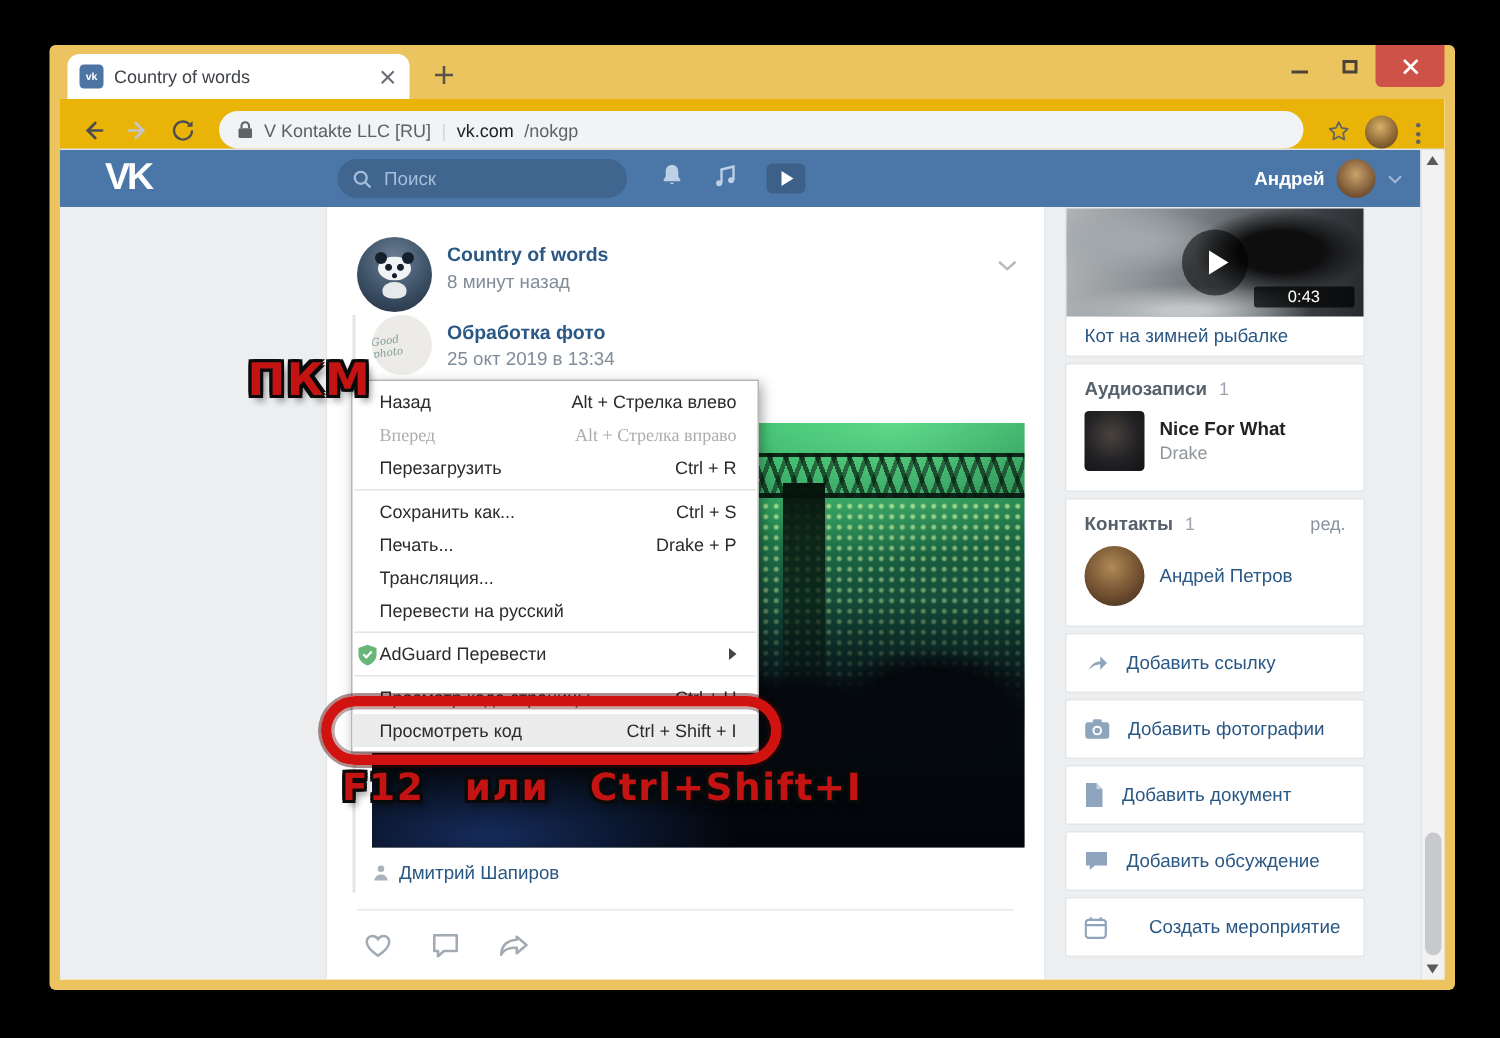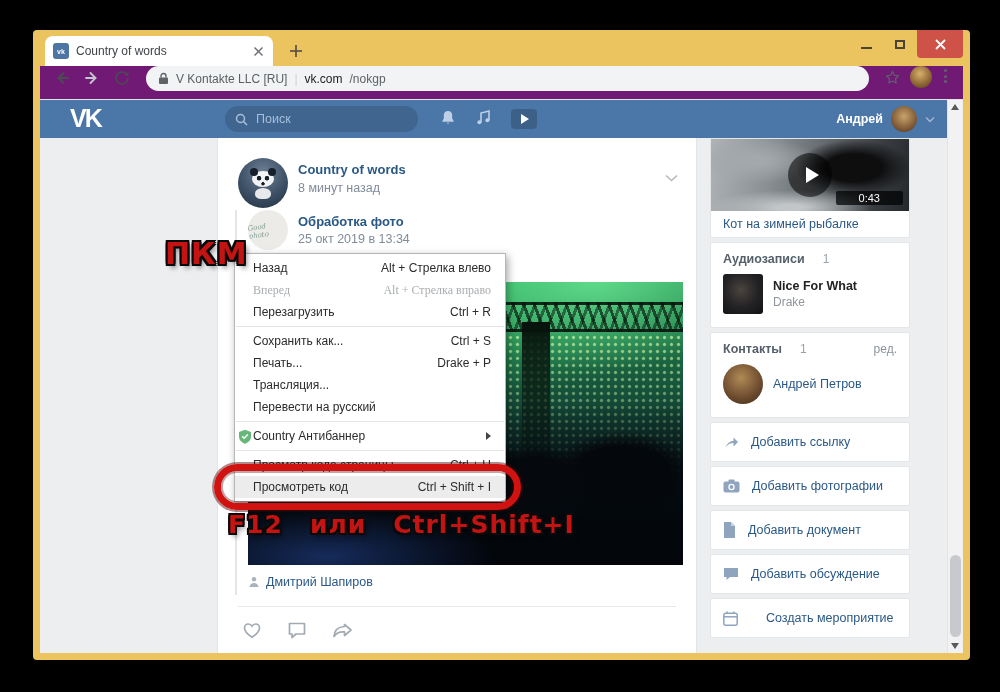--- a/index.html
+++ b/index.html
@@ -18,21 +18,21 @@
   .tab-close{flex:none;display:flex;padding:2px;}
   .newtab{position:absolute;left:255px;top:11px;padding:2px;}
   .wincontrols{position:absolute;right:7px;top:0;display:flex;height:28px;}
   .win-btn{width:34px;height:28px;display:flex;align-items:center;justify-content:center;}
   .win-min-glyph{width:11px;height:2px;background:#4c4336;margin-top:8px;}
   .win-max-glyph{width:10px;height:9px;border:2px solid #4c4336;}
   .win-close{width:46px;height:28px;background:#ce5247;border-radius:0 0 4px 4px;
              display:flex;align-items:center;justify-content:center;}
 
   .inner{margin:0 7px;width:923px;height:587px;background:#fff;display:flex;flex-direction:column;overflow:hidden;}
-  .toolbar{height:34px;background:#701a75;border-bottom:1px solid #e0e2e6;display:flex;align-items:flex-start;padding:0 10px;gap:6px;flex:none;}
+  .toolbar{height:34px;background:#eab308;border-bottom:1px solid #e0e2e6;display:flex;align-items:flex-end;padding:0 10px;gap:6px;flex:none;}
   .nav-btn{padding:3px;display:flex;}
   .addressbar{flex:1;height:25px;background:#f1f3f4;border-radius:13px;display:flex;align-items:center;
               padding:0 12px;gap:7px;margin:0 6px;min-width:0;}
   .sec-text{font-size:12px;color:#5b6064;white-space:nowrap;}
   .url-div{color:#d0d3d7;font-size:12px;}
   .url-host{font-size:12px;color:#202124;}
   .url-path{font-size:12px;color:#5f6368;}
   .avatar-browser{width:22px;height:22px;border-radius:50%;flex:none;
       background:radial-gradient(circle at 45% 35%,#d8b06a 0%,#8a6433 60%,#4f3a1e 100%);}
   .dots{display:flex;flex-direction:column;gap:2.5px;padding:3px 6px;}
@@ -125,21 +125,21 @@
       radial-gradient(ellipse 45% 60% at 72% 40%,#0e0e0f 32%,transparent 65%),
       radial-gradient(ellipse 50% 45% at 20% 30%,#a3a8ac 15%,transparent 70%),
       radial-gradient(ellipse 70% 40% at 40% 95%,#c2c6c8 10%,transparent 60%),
       linear-gradient(100deg,#b0b4b7 0%,#8b9094 30%,#5f6468 58%,#393d41 82%,#26292c 100%);}
   .play-circle{position:absolute;left:50%;top:50%;transform:translate(-50%,-50%);width:44px;height:44px;border-radius:50%;
     background:rgba(0,0,0,.55);display:flex;align-items:center;justify-content:center;}
   .play-circle i{width:0;height:0;border-top:8px solid transparent;border-bottom:8px solid transparent;border-left:13px solid #fff;margin-left:4px;}
   .duration{position:absolute;right:6px;bottom:6px;background:rgba(0,0,0,.72);color:#fff;font-size:11px;
     padding:1px 23px;border-radius:2px;}
   .video-title{padding:6px 12px;font-size:12.5px;color:#2a5885;}
-  .side-head{display:flex;align-items:baseline;gap:18px;padding:9px 12px 4px;}
+  .side-head{display:flex;align-items:baseline;gap:8px;padding:9px 12px 4px;}
   .side-head-title{font-size:12.5px;color:#55606b;font-weight:bold;}
   .side-count{font-size:12px;color:#99a2ad;}
   .side-edit{margin-left:auto;font-size:12px;color:#8b939c;}
   .media-row{display:flex;align-items:center;gap:10px;padding:4px 12px;}
   .audio-art{width:40px;height:40px;border-radius:3px;flex:none;
     background:radial-gradient(circle at 45% 40%,#4a443e 0%,#222124 55%,#121214 100%);}
   .audio-title{font-size:12.5px;color:#222;font-weight:bold;}
   .audio-artist{font-size:12px;color:#8f959c;margin-top:2px;}
   .contact-avatar{width:40px;height:40px;border-radius:50%;flex:none;
     background:radial-gradient(circle at 45% 35%,#b08a55 0%,#6b4a2e 60%,#3c2a18 100%);}
@@ -456,21 +456,21 @@
                 <span class="cm-short"></span>
             </div>
             <div class="cm-sep"></div>
             <div class="cm-item">
               <span class="cm-shield">
                 <svg width="14" height="15" viewBox="0 0 14 15">
                     <path d="M7 .8 13 3v4.4c0 3.5-2.5 6-6 7.3-3.5-1.3-6-3.8-6-7.3V3z" fill="#67b779"></path>
                     <path d="M4.2 7.2l2 2 3.6-3.8" stroke="#fff" stroke-width="1.5" fill="none"></path>
                   </svg>
               </span>
-              <span>Country Антибаннер</span>
+              <span>AdGuard Перевести</span>
               <span class="cm-sub"></span>
             </div>
             <div class="cm-sep"></div>
             <div class="cm-item">
               <span>Просмотр кода страницы</span>
                 <span class="cm-short">Ctrl + U</span>
             </div>
             <div class="cm-item hl">
               <span>Просмотреть код</span>
                 <span class="cm-short">Ctrl + Shift + I</span>

